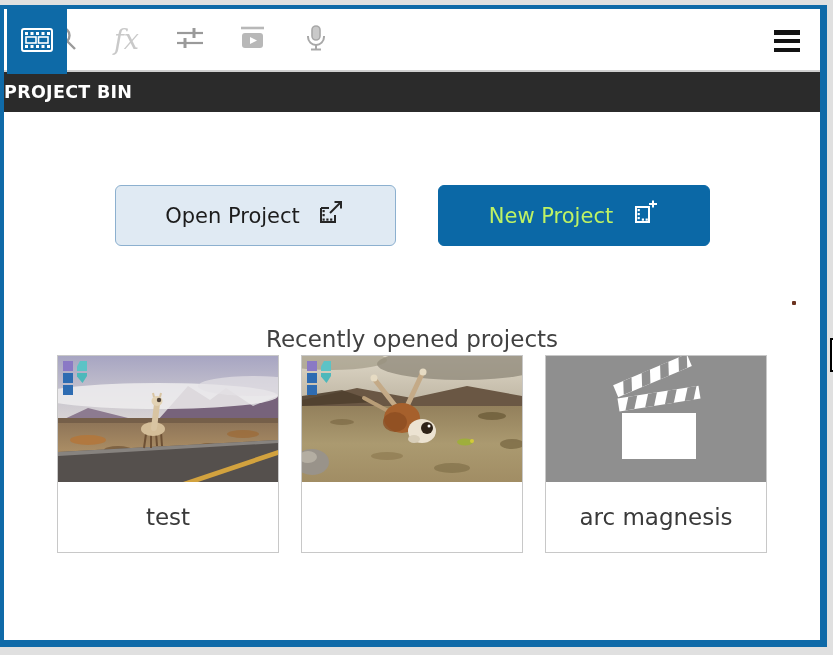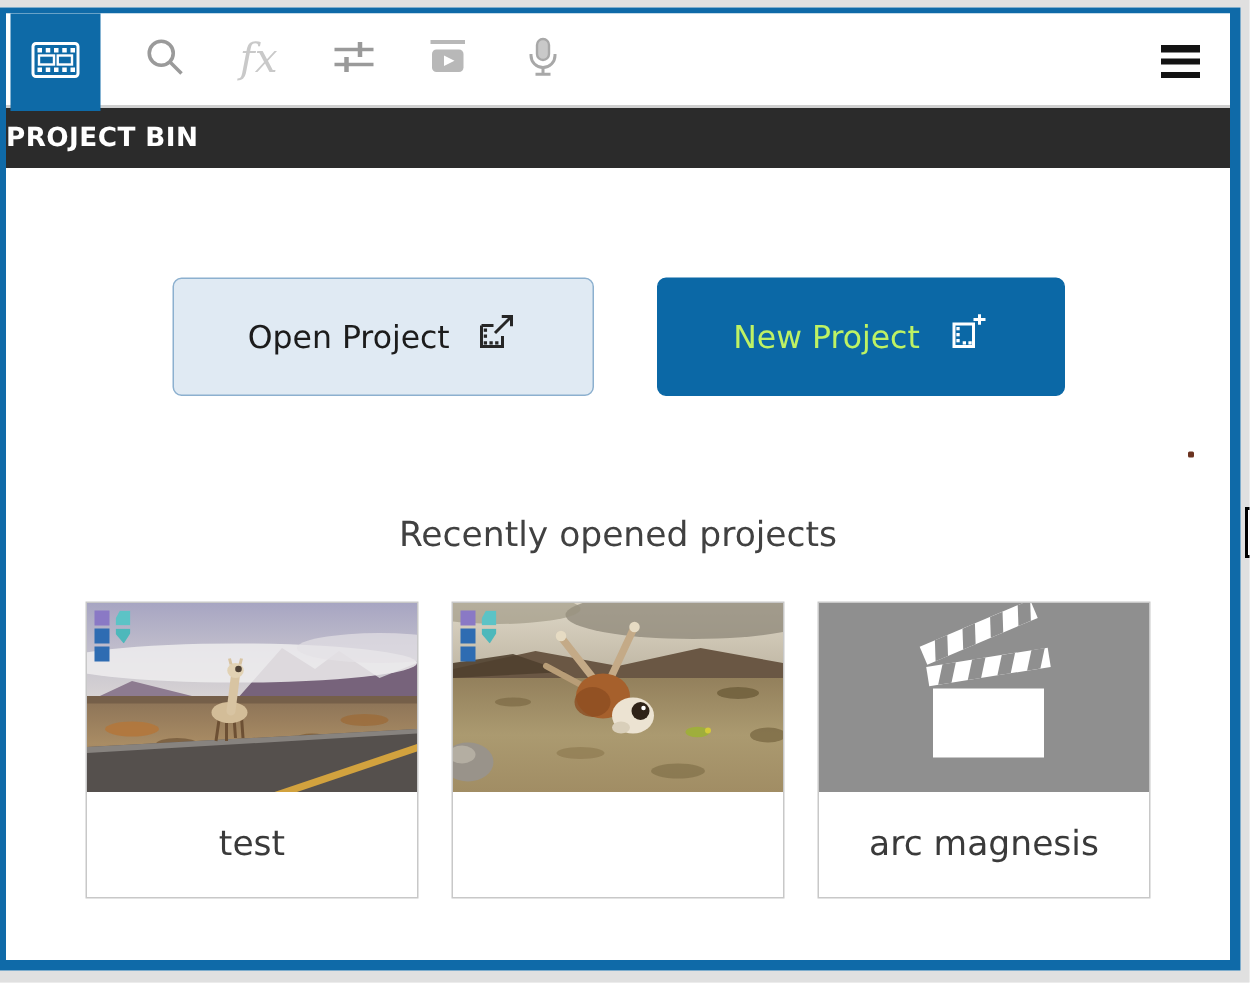--- a/index.html
+++ b/index.html
@@ -7,45 +7,45 @@
   body { font-family:"DejaVu Sans","Liberation Sans",sans-serif; background:#e3e3e3; position:relative; overflow:hidden; }
 
   .desktop { position:absolute; inset:0; background:#e0e0e0; }
 
   .window { position:absolute; left:0; top:5px; width:827px; height:642px;
     border:4px solid #0f6aa8; border-right-width:7px; border-bottom-width:7px;
     background:#ffffff; }
 
   
   .toolbar { position:relative; height:63px; background:#fff; border-bottom:2px solid #cfcfcf;
-    display:flex; align-items:center; padding-left:74px; }
+    display:flex; align-items:center; padding-left:28px; }
   .tab-active { position:absolute; left:3px; top:0; width:60px; height:65px; background:#0e6aa7;
     display:flex; align-items:center; justify-content:center; z-index:2; }
   .tool { width:63px; height:63px; display:flex; align-items:center; justify-content:center; }
   .fx-glyph { font-family:"DejaVu Serif","Liberation Serif",serif; font-style:italic;
     font-size:27px; color:#c9c9c9; line-height:1; }
   .hamburger { position:absolute; right:20px; top:19px; width:26px; height:26px;
     display:flex; flex-direction:column; justify-content:space-between; padding:2px 0; }
   .hamburger .bar { width:26px; height:4.5px; background:#131313; }
 
   
   .panel-header { height:40px; background:#2b2b2b; color:#fff; display:flex; align-items:center;
     font-size:17.5px; font-weight:bold; letter-spacing:.3px; }
 
   
   .content { padding-top:73px; }
   .btn-row { display:flex; justify-content:center; gap:42px; }
-  .btn { height:79px; border-radius:6px; font-size:21px; display:flex; align-items:center;
+  .btn { height:61px; border-radius:6px; font-size:21px; display:flex; align-items:center;
     justify-content:center; gap:18px; font-family:inherit; cursor:pointer; }
   .btn-open { width:281px; background:#e0eaf3; border:1px solid #8cb0cf; color:#1c1c1c; }
   .btn-new  { width:272px; background:#0b68a6; border:1px solid #0b68a6; color:#bef264; }
 
   .recent-heading { margin-top:80px; text-align:center; font-size:23px; color:#414141; line-height:27px; }
 
-  .cards { margin-top:30px; display:flex; justify-content:center; gap:22px; }
+  .cards { margin-top:2px; display:flex; justify-content:center; gap:22px; }
   .card { width:222px; background:#fff; border:1px solid #c8c8c8; }
   .thumb { position:relative; width:220px; height:126px; overflow:hidden; }
   .caption { height:70px; display:flex; align-items:center; justify-content:center;
     font-size:23px; color:#3a3a3a; }
 
   
   .brand { position:absolute; left:3px; top:3px; width:42px; height:42px; }
   .brand .sq { position:absolute; width:10px; height:10px; }
   .b-purple { left:2px; top:2px;  background:#8a79c5; }
   .b-blue1  { left:2px; top:14px; background:#2e6cb2; }

